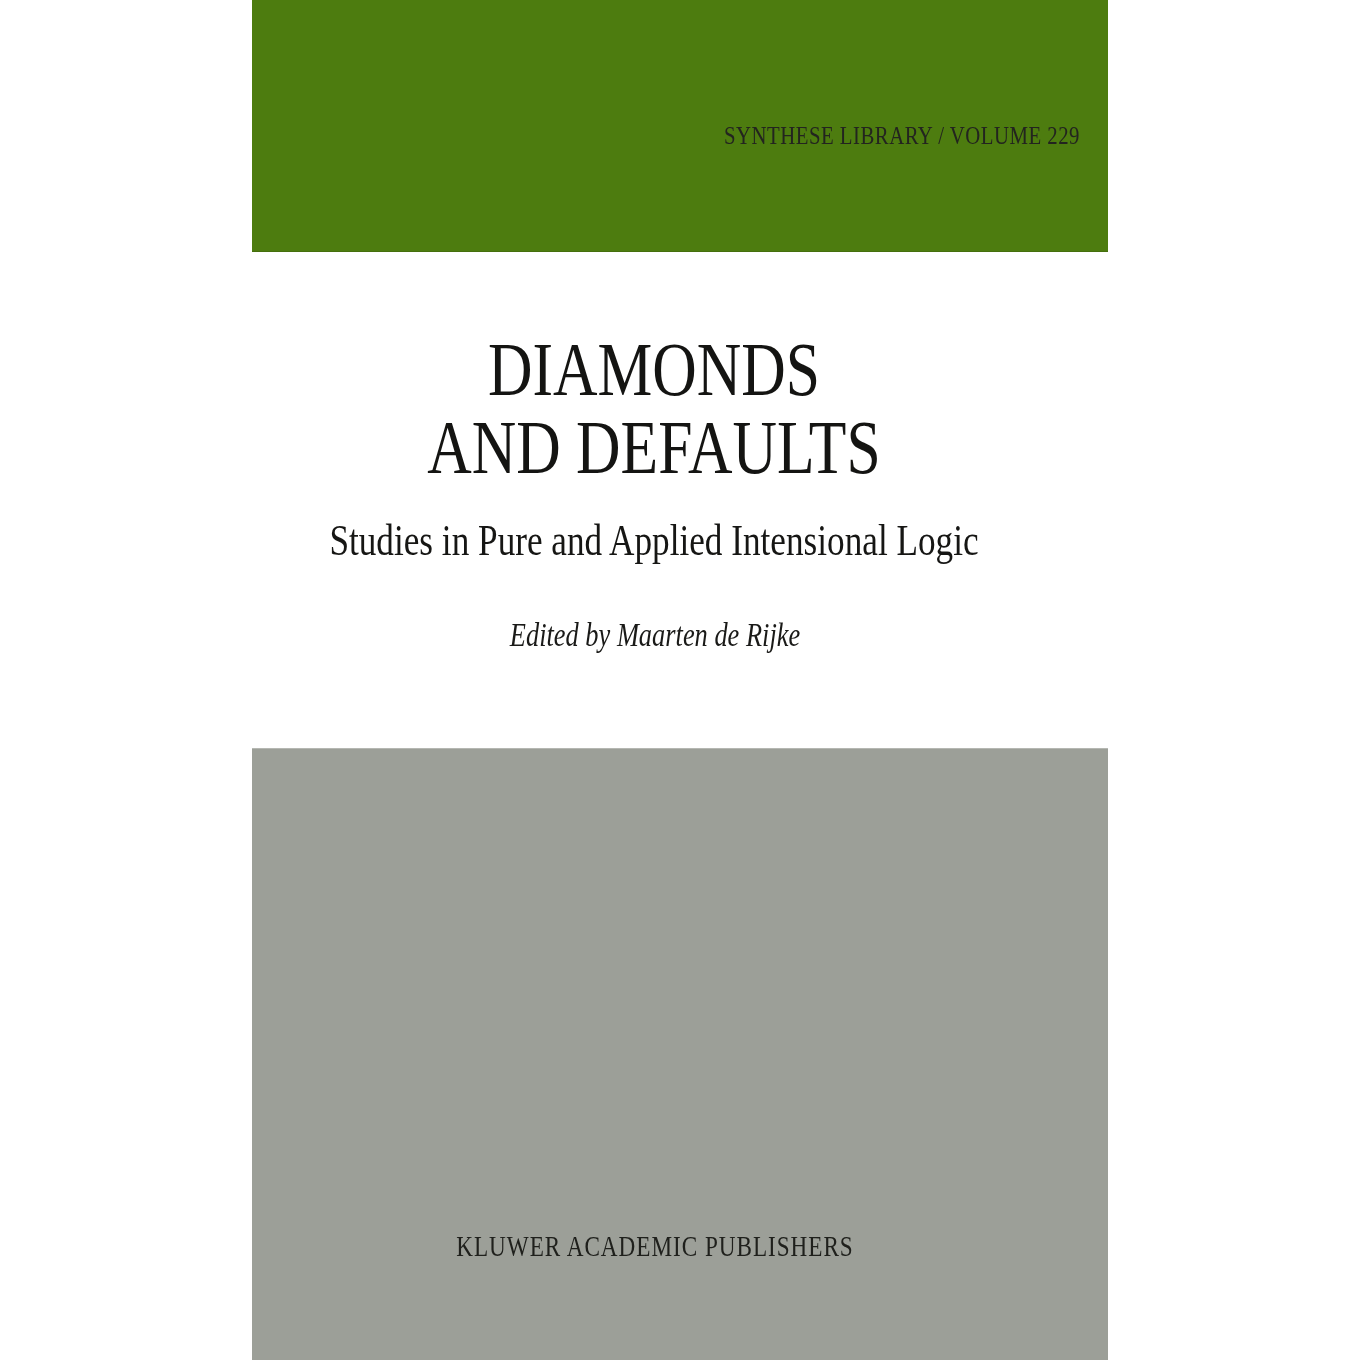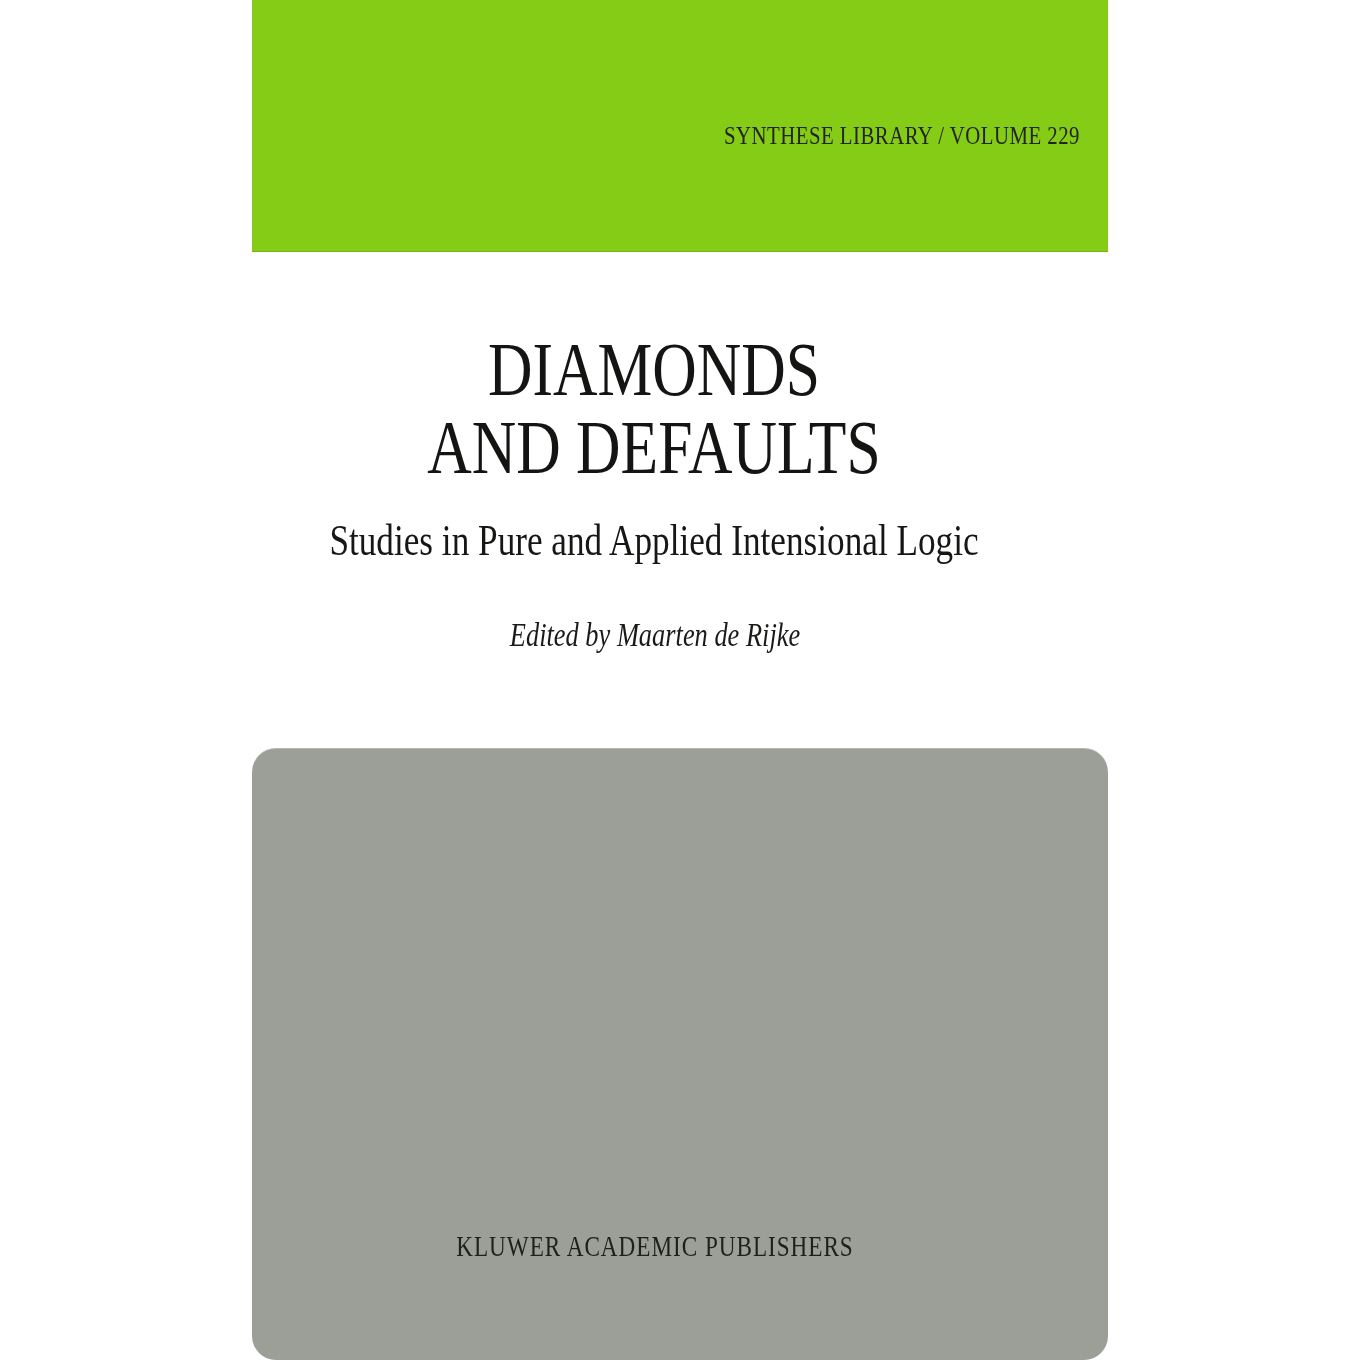--- a/index.html
+++ b/index.html
@@ -23,21 +23,20 @@
   }
   .panel.top {
     top: 0;
     height: 252px;
     box-shadow: inset 0 -1px 0 rgba(0,0,0,0.10);
   }
   .panel.bottom {
     top: 748px;
     height: 612px;
     box-shadow: inset 0 1px 0 rgba(255,255,255,0.25);
-    border-radius: 24px;
   }
   .textline {
     position: absolute;
     text-align: center;
     line-height: 1;
     transform: scaleX(0.8);
     white-space: nowrap;
     color: #1b1c18;
   }
   .series-label {
@@ -78,21 +77,21 @@
     font-size: 29px;
     letter-spacing: 1.2px;
     color: #1f201c;
   }
 </style>
 </head>
 <body>
 
 <div class="page">
 
-  <div class="panel top" style="background-color: #84cc16;">
+  <div class="panel top" style="background-color: #4d7c0f;">
     <div class="textline series-label">SYNTHESE LIBRARY / VOLUME 229</div>
   </div>
 
   <div>
     <div class="textline book-title">
       <div>DIAMONDS</div>
       <div>AND DEFAULTS</div>
     </div>
 
     <div class="textline book-subtitle">Studies in Pure and Applied Intensional Logic</div>

